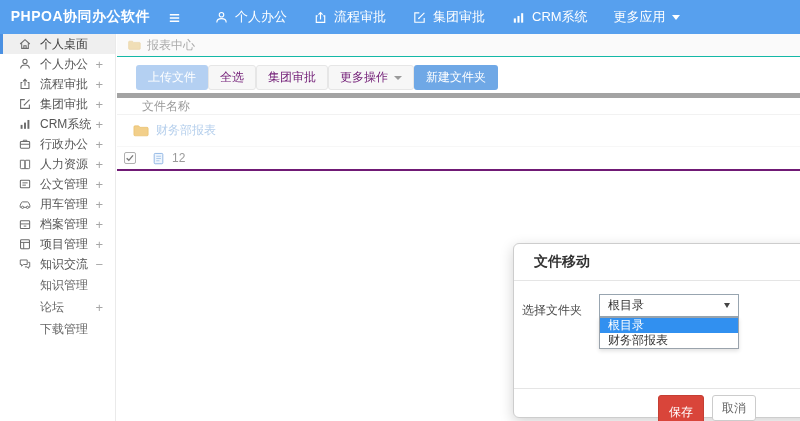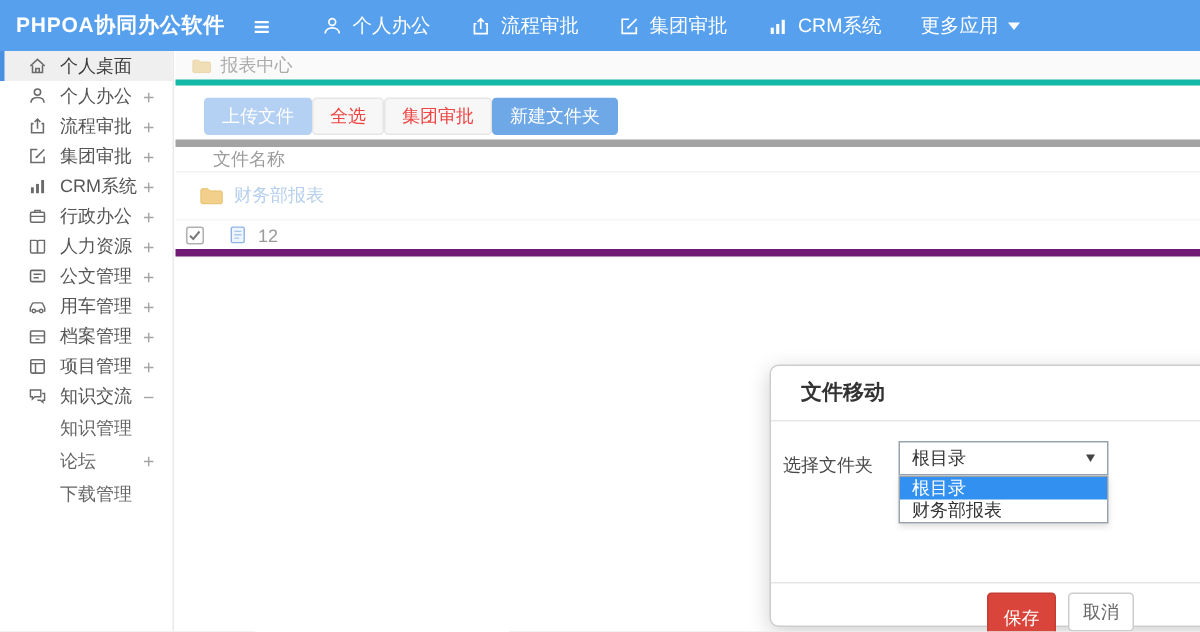--- a/index.html
+++ b/index.html
@@ -19,36 +19,36 @@
   .sidebar { position:absolute; top:34px; left:0; width:116px; bottom:0; background:#fff; border-right:1px solid #eaeaea; }
   .side-item { height:20px; display:flex; align-items:center; padding:0 12px 0 18px; color:#555; font-size:12px; cursor:pointer; }
   .side-item.active { background:#efefef; border-left:3px solid #4a90e2; padding-left:15px; color:#3d3d3d; }
   .sicon { width:14px; height:14px; margin-right:8px; color:#6b6b6b; display:inline-flex; flex:none; }
   .slabel { white-space:nowrap; }
   .sexpand { margin-left:auto; color:#a6a6a6; font-size:13px; line-height:1; }
   .side-sub { height:22px; display:flex; align-items:center; padding:0 12px 0 40px; color:#666; font-size:12px; cursor:pointer; }
 
   
   .content { position:absolute; left:117px; top:34px; right:0; bottom:0; background:#fff; }
-  .breadcrumb { height:23px; background:#fafafa; border-bottom:4px solid #14b8a6; display:flex; align-items:center; padding-left:10px; gap:6px; color:#ababab; font-size:12px; }
+  .breadcrumb { height:23px; background:#fafafa; border-bottom:1px solid #14b8a6; display:flex; align-items:center; padding-left:10px; gap:6px; color:#ababab; font-size:12px; }
   .bc-folder { width:14px; height:14px; display:inline-flex; opacity:.75; }
 
   .toolbar { display:flex; margin:8px 0 0 19px; height:25px; }
   .btn { font-family:inherit; font-size:12px; height:25px; padding:0 11px; border-radius:3px; display:inline-flex; align-items:center; gap:6px; border:1px solid transparent; cursor:pointer; white-space:nowrap; }
   .btn-upload { background:#b4d0f2; color:#fff; }
-  .btn-light { background:#f7f7f7; border-color:#e6e6e6; color:#ef4444; }
+  .btn-light { background:#f7f7f7; border-color:#e6e6e6; color:#701a75; }
   .btn-primary { background:#6fa8e6; color:#fff; }
   .caret-g { width:0; height:0; border-left:4px solid transparent; border-right:4px solid transparent; border-top:4px solid #9a9a9a; }
 
   .file-table { margin-top:3px; }
   .file-header { height:22px; display:flex; align-items:center; padding-left:25px; color:#9b9b9b; font-size:12px; border-top:5px solid #a3a3a3; border-bottom:1px solid #f2f2f2; }
   .row-folder { height:32px; display:flex; align-items:center; padding-left:15px; gap:7px; border-bottom:1px solid #f7f7f7; cursor:pointer; }
   .row-folder .ficon { width:17px; height:17px; display:inline-flex; }
   .folder-name { color:#b5cfec; font-size:12px; }
-  .row-file { height:24px; display:flex; align-items:center; padding-left:7px; gap:9px; border-bottom:5px solid #701a75; cursor:pointer; }
+  .row-file { height:24px; display:flex; align-items:center; padding-left:7px; gap:9px; border-bottom:2px solid #701a75; cursor:pointer; }
   .checkbox { width:12px; height:12px; border:1px solid #b0b0b0; border-radius:2px; background:#fdfdfd; display:inline-flex; align-items:center; justify-content:center; flex:none; cursor:pointer; }
   .doc-icon { width:15px; height:15px; display:inline-flex; margin-left:6px; }
   .file-name { color:#9a9a9a; font-size:12px; margin-left:-3px; }
 
   
   .modal { position:absolute; left:513px; top:243px; width:500px; height:175px; background:#fff; border:1px solid #cdcdcd; border-radius:6px; box-shadow:0 4px 14px rgba(0,0,0,.18); }
   .modal-header { height:37px; border-bottom:1px solid #e5e5e5; display:flex; align-items:center; padding-left:20px; }
   .modal-title { font-size:14px; font-weight:bold; color:#333; }
   .modal-label { position:absolute; left:8px; top:58px; font-size:12px; color:#4a4a4a; }
   .modal-select { position:absolute; left:85px; top:50px; width:140px; height:23px; border:1px solid #98a5b0; background:#fff; display:flex; align-items:center; padding:0 8px; font-size:12px; color:#333; cursor:pointer; }
@@ -284,20 +284,24 @@
     <div class="toolbar">
       <button class="btn btn-upload">
         <span>上传文件</span>
       </button>
       <button class="btn btn-light">
         <span>全选</span>
       </button>
       <button class="btn btn-light">
         <span>集团审批</span>
       </button>
+      <button class="btn btn-light">
+        <span>更多操作</span>
+        <span class="caret-g"></span>
+      </button>
       <button class="btn btn-primary">
         <span>新建文件夹</span>
       </button>
     </div>
 
     <div class="file-table">
       <div class="file-header">
         <span>文件名称</span>
       </div>
 

